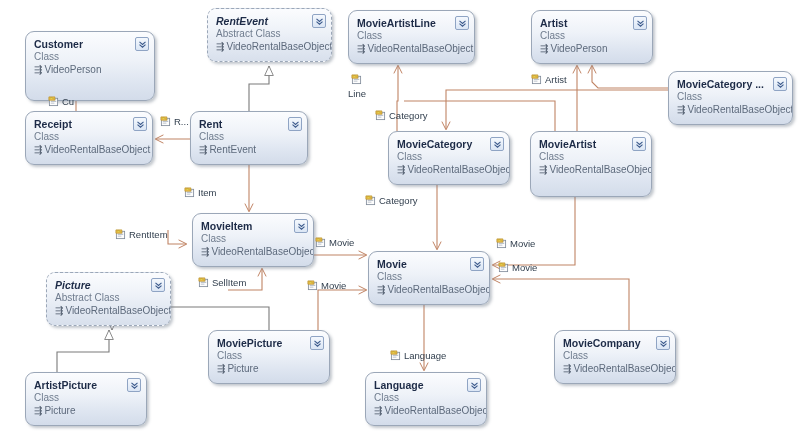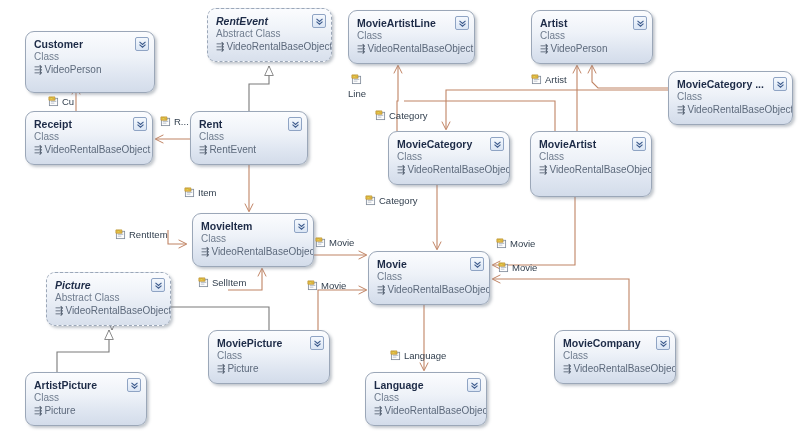--- a/index.html
+++ b/index.html
@@ -123,21 +123,21 @@
     </g>
 
     <g fill="none" stroke="#7a7a7a" stroke-width="1.1">
       <path d="M249 111 L249 84 L269 84 L269 66" marker-end="url(#tri)"></path>
       <path d="M57 372 L57 352 L109 352 L109 330" marker-end="url(#tri)"></path>
       <path d="M269 330 L269 307 L112 307 L112 330" marker-end="url(#tri)"></path>
     </g>
   </svg>
 
   <div id="boxes">
-      <div class="cls" style="left: 25px; top: 31px; width: 130px; height: 62px;">
+      <div class="cls" style="left: 25px; top: 31px; width: 130px; height: 70px;">
         <span class="chev">
           <svg width="9" height="9" viewBox="0 0 9 9">
             <path d="M1.5 1.8 L4.5 4.4 L7.5 1.8" fill="none" stroke="#3c5a8c" stroke-width="1.1"></path>
             <path d="M1.5 4.6 L4.5 7.2 L7.5 4.6" fill="none" stroke="#3c5a8c" stroke-width="1.1"></path>
           </svg>
         </span>
         <div class="title">Customer</div>
         <div class="kind">Class</div>
         <div class="base"><span class="arrowglyph">⇶</span><span>VideoPerson</span></div>
       </div>

